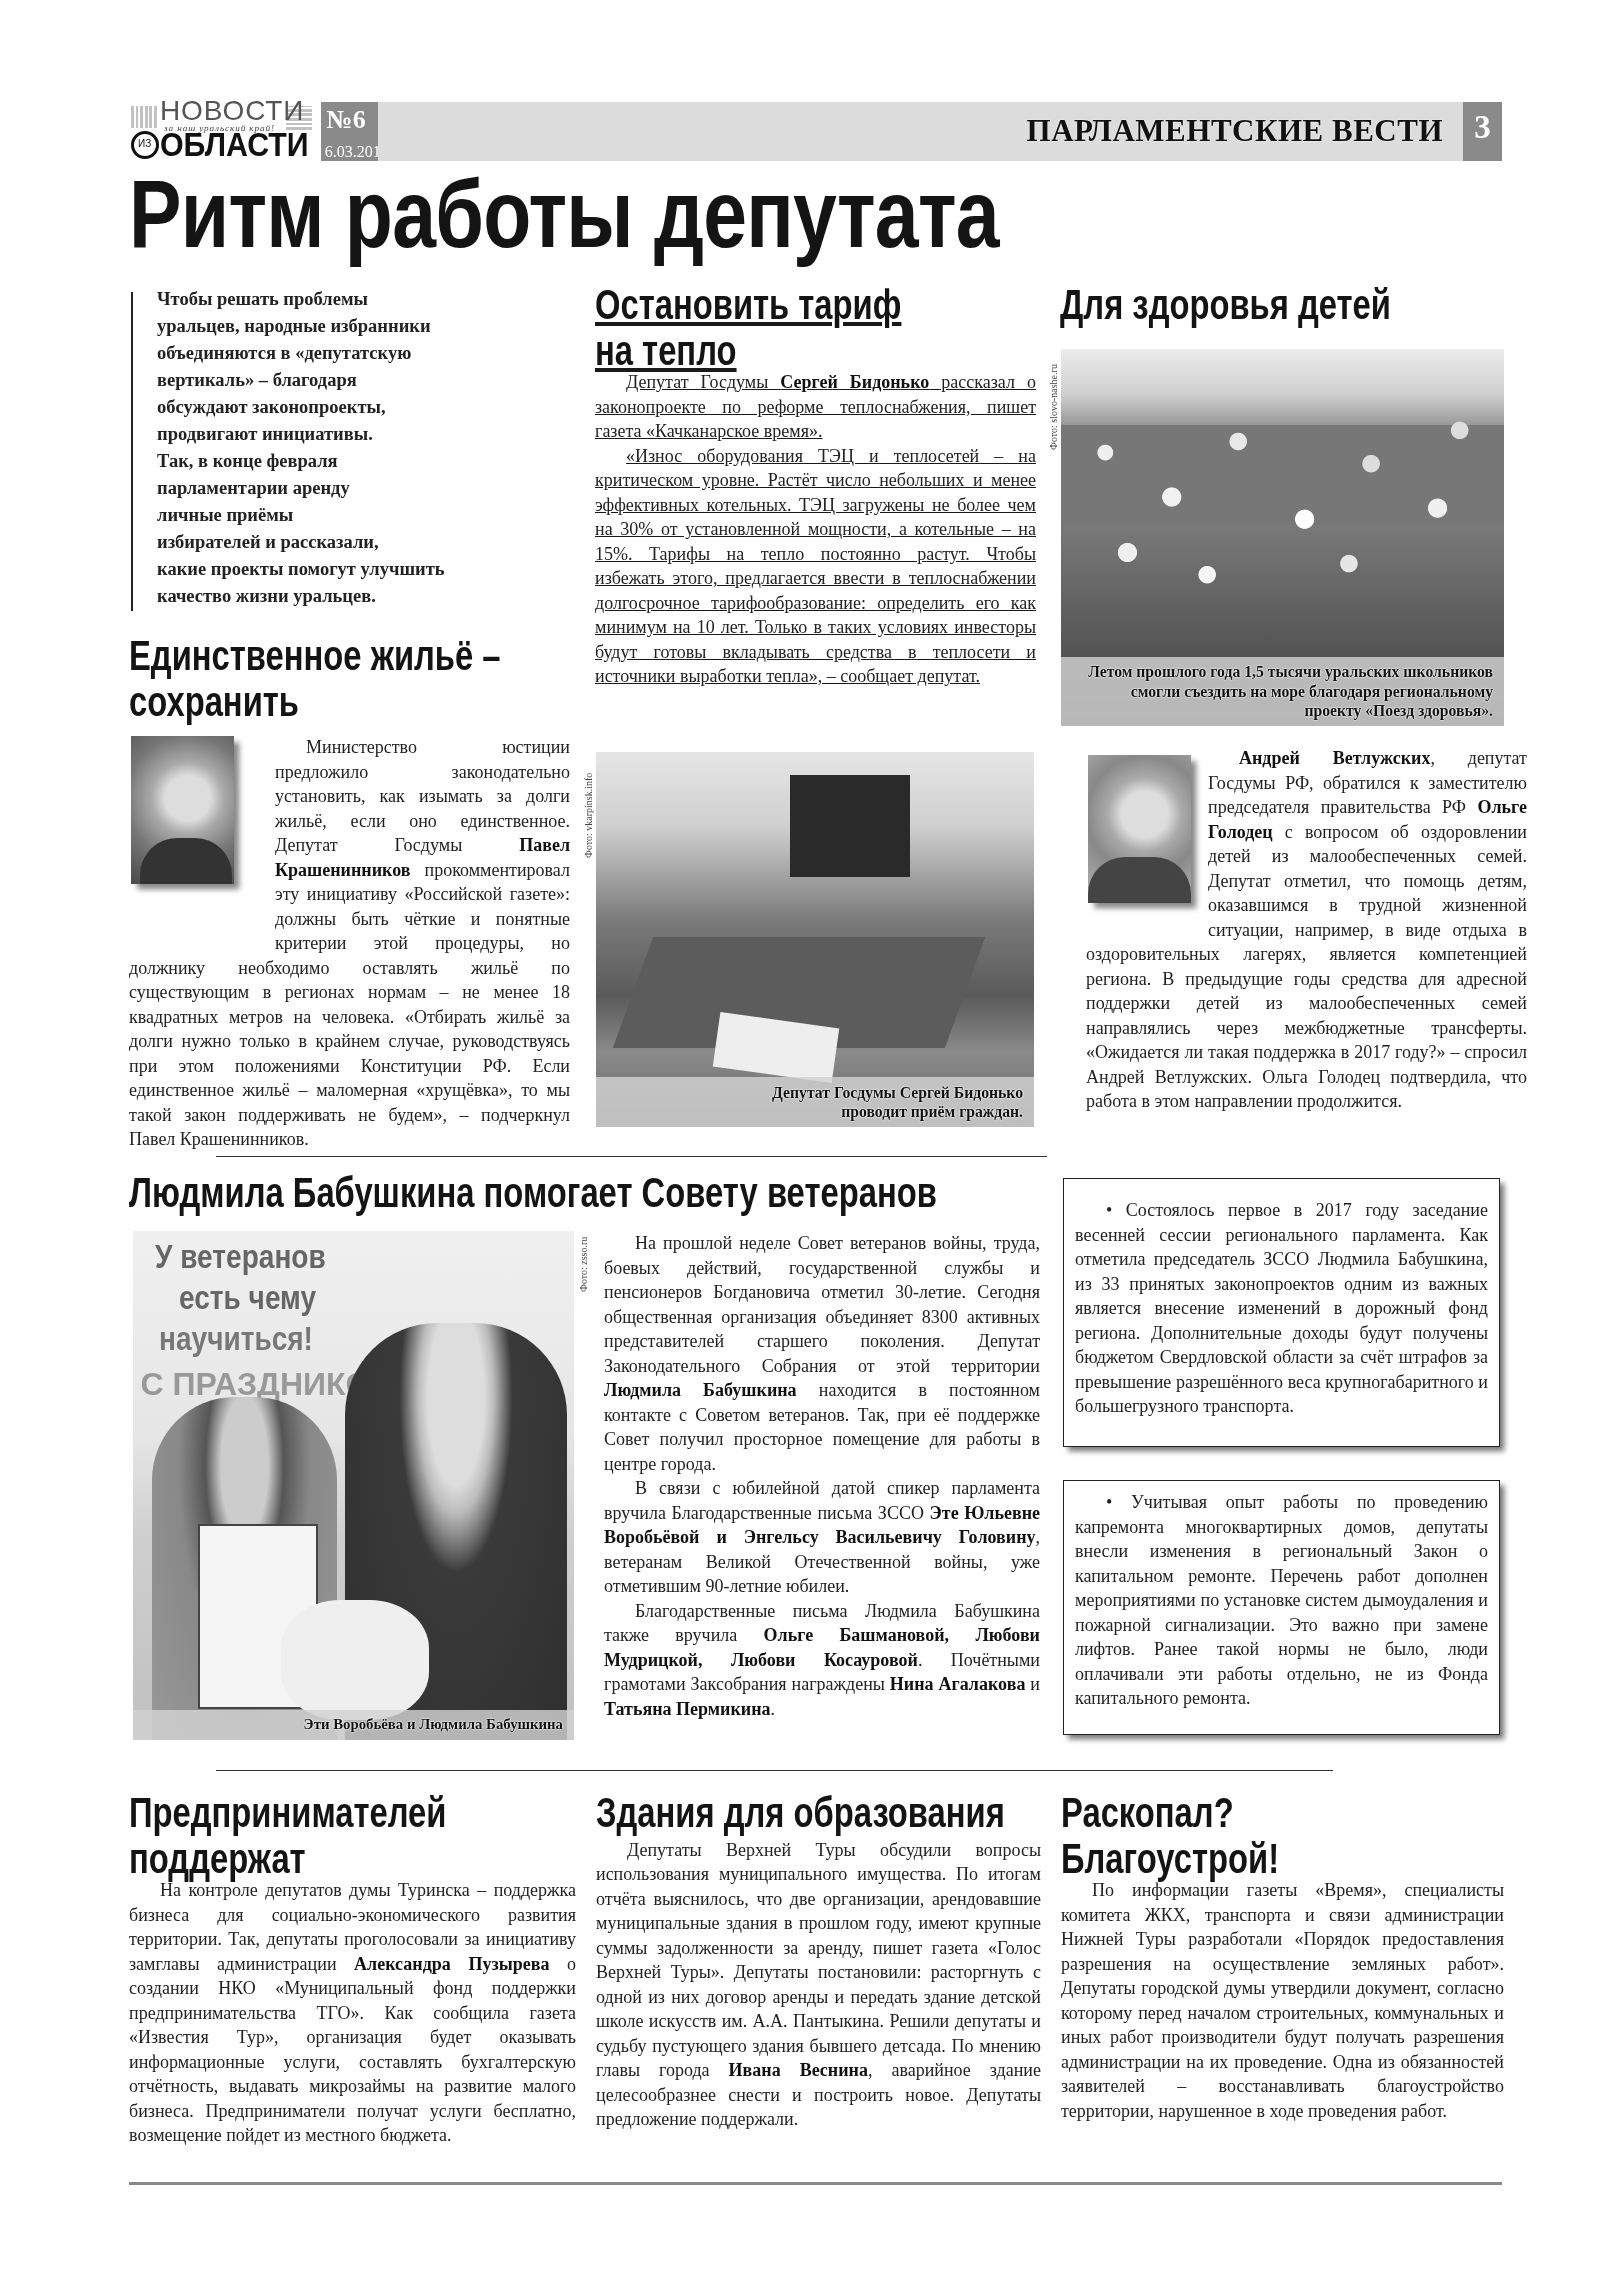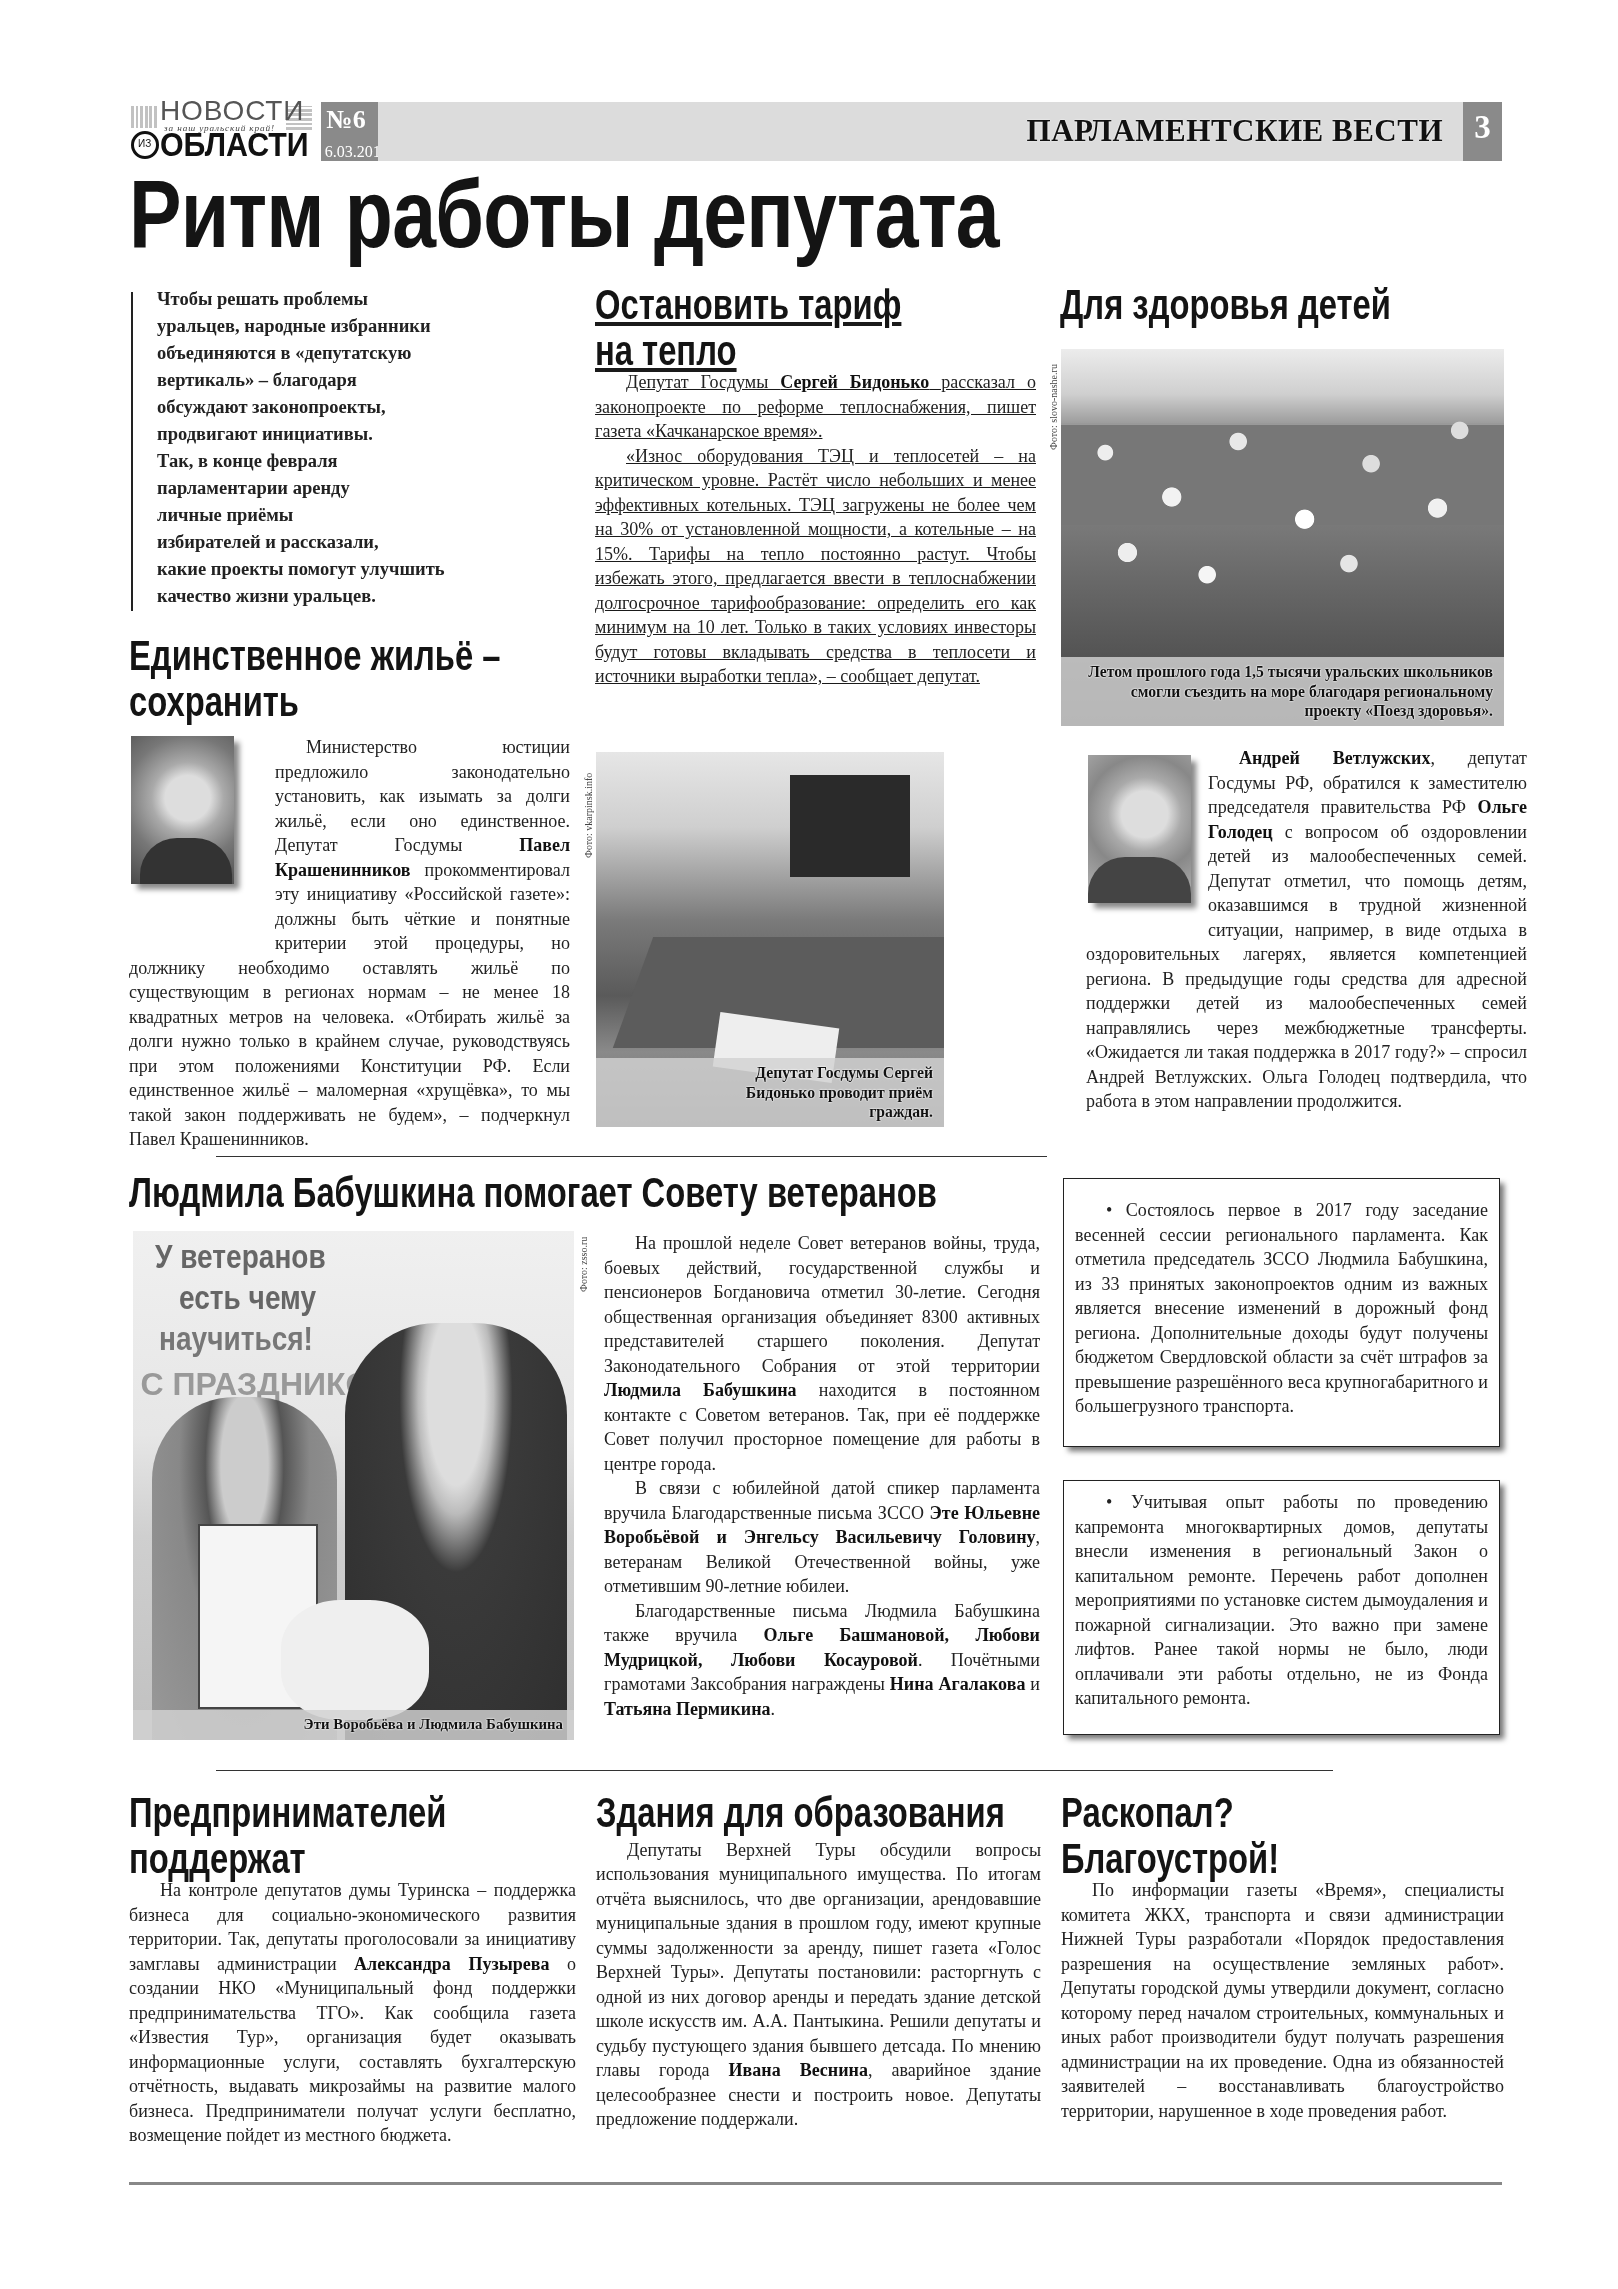--- a/index.html
+++ b/index.html
@@ -79,21 +79,21 @@
   <div class="hl" style="font-size:42px;line-height:46px;">
     <div>Остановить тариф</div>
     <div>на тепло</div>
   </div>
   <div class="body-text" style="margin-top:-3.7px;width:441px;">
     <p><span>Депутат Госдумы </span><b>Сергей Бидонько</b><span> рассказал о законопроекте по реформе теплоснабжения, пишет газета «Качканарское время».</span></p>
     <p>«Износ оборудования ТЭЦ и теплосетей – на критическом уровне. Растёт число небольших и менее эффективных котельных. ТЭЦ загружены не более чем на 30% от установленной мощности, а котельные – на 15%. Тарифы на тепло постоянно растут. Чтобы избежать этого, предлагается ввести в теплоснабжении долгосрочное тарифообразование: определить его как минимум на 10 лет. Только в таких условиях инвесторы будут готовы вкладывать средства в теплосети и источники выработки тепла», – сообщает депутат.</p>
   </div>
 </div>
 
-<div class="abs photo" style="left:596px;top:752px;width:348px;height:375px;background:linear-gradient(180deg,#e6e6e6 0%,#cfcfcf 20%,#7a7a7a 45%,#5a5a5a 65%,#8a8a8a 80%,#6a6a6a 100%)">
+<div class="abs photo" style="left:596px;top:752px;width:438px;height:375px;background:linear-gradient(180deg,#e6e6e6 0%,#cfcfcf 20%,#7a7a7a 45%,#5a5a5a 65%,#8a8a8a 80%,#6a6a6a 100%)">
   <div class="abs" style="left:194px;top:23px;width:120px;height:102px;background:#2a2a2a"></div>
   <div class="abs" style="left:37px;top:185px;width:332px;height:111px;background:#5c5c5c;transform:skewX(-20deg)"></div>
   <div class="abs" style="left:120px;top:268px;width:120px;height:55px;background:#eee;transform:rotate(8deg)"></div>
   <div class="caption" style="padding-left:148px">Депутат Госдумы Сергей Бидонько проводит приём граждан.</div>
 </div>
 <div class="credit" style="left:583px;top:858px;">Фото: vkarpinsk.info</div>
 
 <div class="abs hl" style="left:1060px;top:282px;font-size:42px;line-height:46px;">Для здоровья детей</div>
 <div class="abs photo" style="left:1061px;top:349px;width:443px;height:377px;background:linear-gradient(180deg,#ececec 0%,#cfcfcf 12%,#8d8d8d 22%,#7b7b7b 45%,#6a6a6a 60%,#555 80%,#3f3f3f 100%)">
   <div class="abs" style="left:0;top:74px;width:443px;height:102px;background:#777;border-top:2.8px solid #999"></div>

